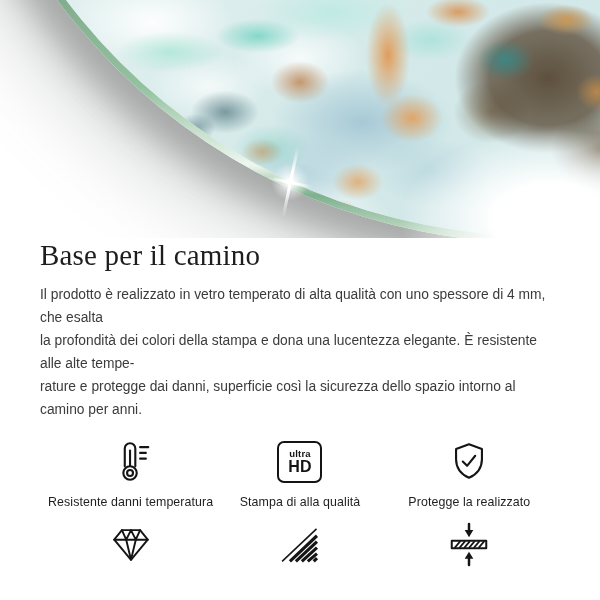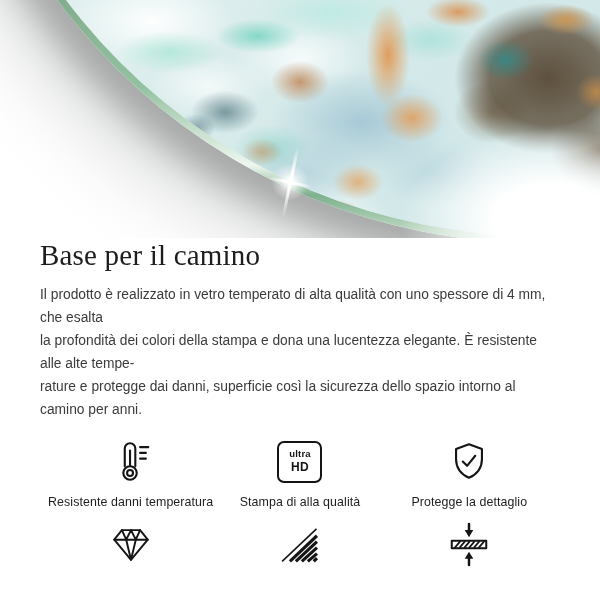--- a/index.html
+++ b/index.html
@@ -100,21 +100,21 @@
   .icon-wrap { height:46px; display:flex; align-items:center; justify-content:center; }
   .feature .label { margin-top:10px; font-size:12.4px; color:#1e1e1e; letter-spacing:0.1px; }
 
   .icon-svg { stroke:#151515; fill:none; stroke-width:2.2; stroke-linecap:round; stroke-linejoin:round; }
   .uhd-box {
     width:41px; height:38px; border:2.5px solid #141414; border-radius:7px;
     display:flex; flex-direction:column; align-items:center; justify-content:center;
     color:#141414; background:#fff;
   }
   .uhd-top { font-size:9.5px; font-weight:700; line-height:10px; letter-spacing:0.2px; }
-  .uhd-bottom { font-size:12px; font-weight:700; line-height:16px; letter-spacing:0.3px; }
+  .uhd-bottom { font-size:16px; font-weight:700; line-height:16px; letter-spacing:0.3px; }
 </style>
 </head>
 <body>
 
 <div class="page">
 
   <div class="hero">
     <div class="glass-rim"></div>
     <div class="glass-clip">
       <div class="art"></div>
@@ -163,21 +163,21 @@
         <div class="label">Stampa di alla qualità</div>
       </div>
 
       <div class="feature">
         <div class="icon-wrap">
           <svg class="icon-svg" width="46" height="46" viewBox="0 0 48 48">
             <path d="M24 5.5 L37.5 10.5 V21 C37.5 30.5 31.5 37 24 40.5 C16.5 37 10.5 30.5 10.5 21 V10.5 Z"></path>
             <path d="M17.5 23.5 L22 28 L30.5 17.5"></path>
           </svg>
         </div>
-        <div class="label">Protegge la dettaglio</div>
+        <div class="label">Protegge la realizzato</div>
       </div>
 
       <div class="feature">
         <div class="icon-wrap">
           <svg class="icon-svg" width="46" height="46" viewBox="0 0 48 48" style="stroke-width:2">
             <path d="M14.5 9.5 H33.5 L41.5 19.5 L24 40.5 L6.5 19.5 Z"></path>
             <path d="M6.5 19.5 H41.5"></path>
             <path d="M14.5 9.5 L19 19.5 L24 9.5 L29 19.5 L33.5 9.5"></path>
             <path d="M19 19.5 L24 40.5 M29 19.5 L24 40.5"></path>
           </svg>

